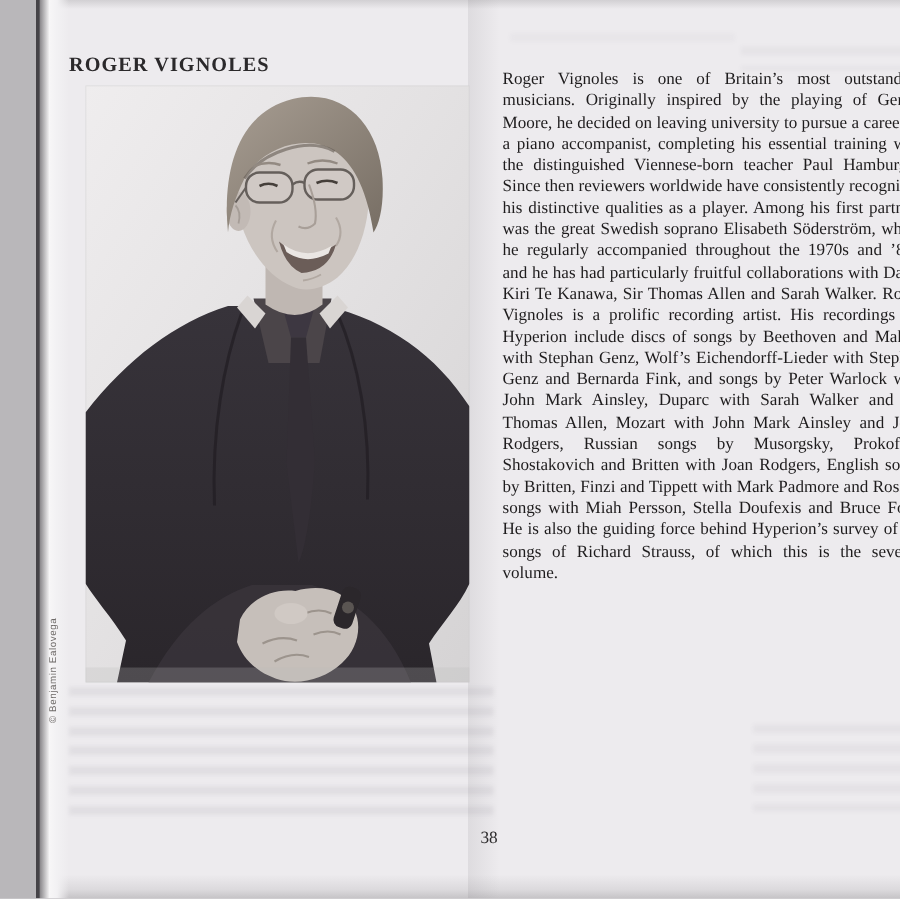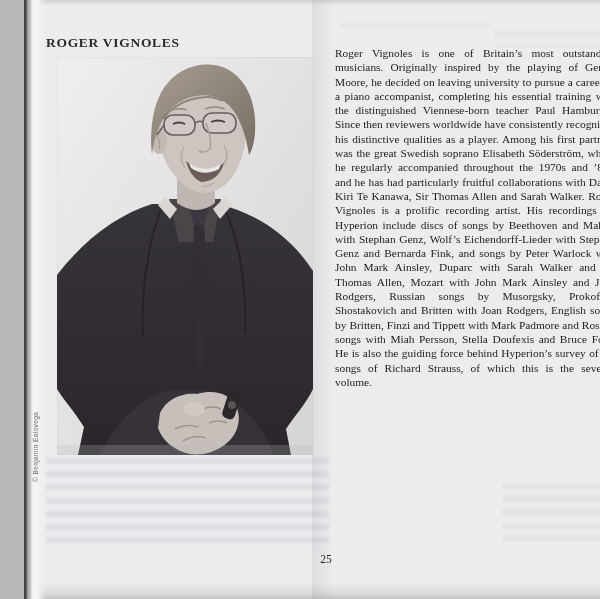--- a/index.html
+++ b/index.html
@@ -157,15 +157,15 @@
       <circle cx="175" cy="348" r="4" fill="#5a5552"></circle>
 
       <rect x="0" y="388" width="256" height="10" fill="#bdbbbc" opacity=".25"></rect>
     </svg>
   </figure>
 
   <div class="credit">© Benjamin Ealovega</div>
 
   <p class="bio" style="margin:0">Roger Vignoles is one of Britain’s most outstanding musicians. Originally inspired by the playing of Gerald Moore, he decided on leaving university to pursue a career as a piano accompanist, completing his essential training with the distinguished Viennese-born teacher Paul Hamburger. Since then reviewers worldwide have consistently recognized his distinctive qualities as a player. Among his first partners was the great Swedish soprano Elisabeth Söderström, whom he regularly accompanied throughout the 1970s and ’80s, and he has had particularly fruitful collaborations with Dame Kiri Te Kanawa, Sir Thomas Allen and Sarah Walker. Roger Vignoles is a prolific recording artist. His recordings for Hyperion include discs of songs by Beethoven and Mahler with Stephan Genz, Wolf’s Eichendorff-Lieder with Stephan Genz and Bernarda Fink, and songs by Peter Warlock with John Mark Ainsley, Duparc with Sarah Walker and Sir Thomas Allen, Mozart with John Mark Ainsley and Joan Rodgers, Russian songs by Musorgsky, Prokofiev, Shostakovich and Britten with Joan Rodgers, English songs by Britten, Finzi and Tippett with Mark Padmore and Rossini songs with Miah Persson, Stella Doufexis and Bruce Ford. He is also the guiding force behind Hyperion’s survey of the songs of Richard Strauss, of which this is the seventh volume.</p>
 
-  <div class="pageno">25</div>
+  <div class="pageno">38</div>
 
 </div>
 
 </body></html>

